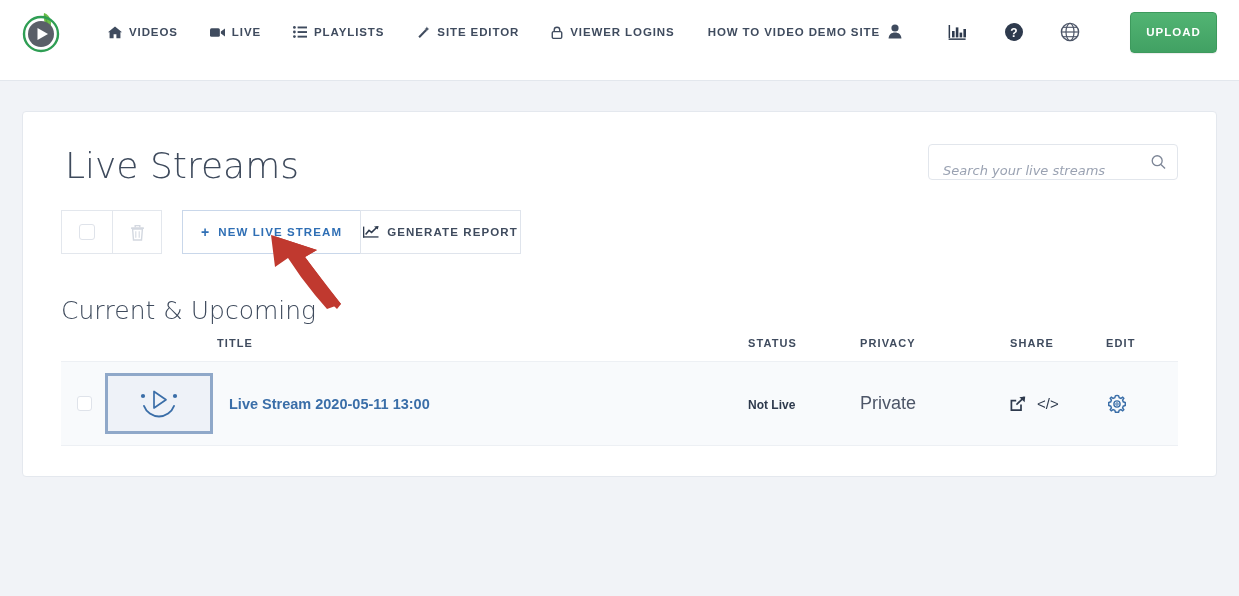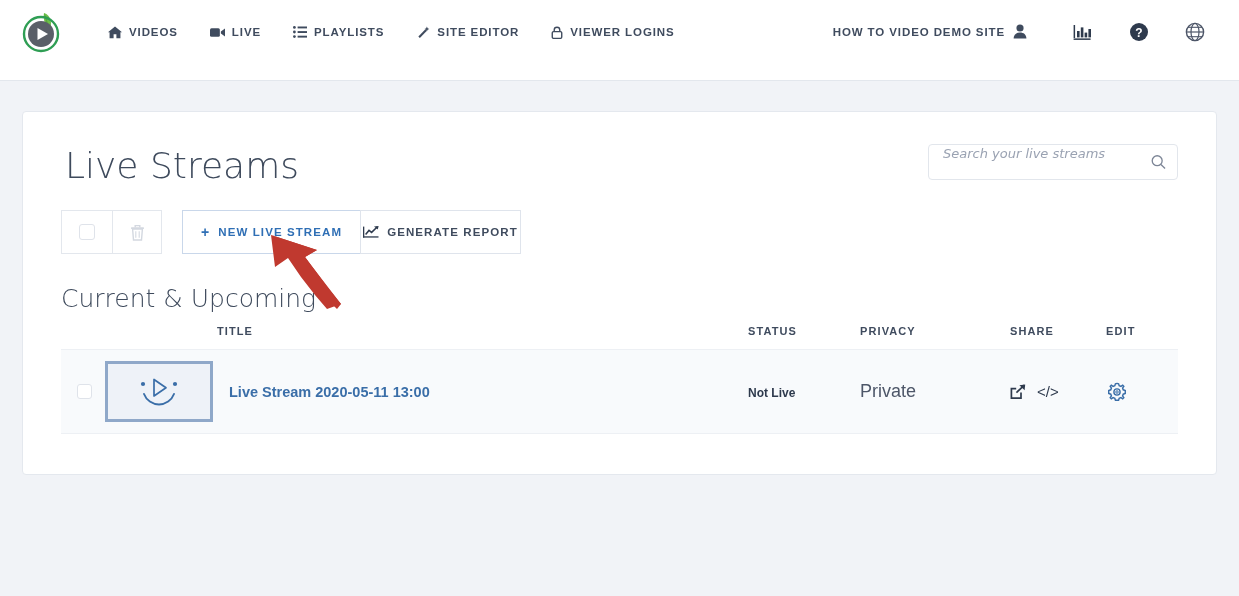--- a/index.html
+++ b/index.html
@@ -106,21 +106,21 @@
     font-size: 36px;
     line-height: 1;
     color: #3e4a5c;
     letter-spacing: 0px;
   }
   .search-box {
     position: relative;
     width: 250px; height: 36px;
     border: 1px solid #e2e6ec;
     border-radius: 4px;
-    display: flex; align-items: flex-start;
+    display: flex; align-items: flex-end;
     padding: 0 34px 0 12px;
     background: #fff;
   }
   .search-box input {
     border: none; outline: none;
     width: 100%;
     font-family: "DejaVu Sans", sans-serif;
     font-size: 13px;
     font-style: italic;
     color: #57627a;
@@ -185,21 +185,21 @@
     letter-spacing: 1.1px;
     text-transform: uppercase;
     display: flex; align-items: center; gap: 8px;
     cursor: pointer;
     white-space: nowrap;
   }
   .plus-sign { font-size: 14px; font-weight: bold; line-height: 1; }
 
   
   h2.section-title {
-    margin: 30px 0 0 0;
+    margin: 42px 0 0 0;
     font-family: "DejaVu Sans", sans-serif;
     font-weight: 300;
     font-size: 25px;
     color: #3e4a5c;
   }
 
   
   table.streams {
     width: 100%;
     border-collapse: collapse;
@@ -384,20 +384,21 @@
     <div class="hicon">
       <svg width="20" height="20" viewBox="0 0 20 20">
         <circle cx="10" cy="10" r="8.6" fill="none" stroke="#4d5668" stroke-width="1.4"></circle>
         <ellipse cx="10" cy="10" rx="4" ry="8.6" fill="none" stroke="#4d5668" stroke-width="1.2"></ellipse>
         <line x1="1.5" y1="10" x2="18.5" y2="10" stroke="#4d5668" stroke-width="1.2"></line>
         <line x1="3" y1="5.3" x2="17" y2="5.3" stroke="#4d5668" stroke-width="1.1"></line>
         <line x1="3" y1="14.7" x2="17" y2="14.7" stroke="#4d5668" stroke-width="1.1"></line>
       </svg>
     </div>
 
+    <div class="upload-btn">UPLOAD</div>
   </div>
 </div>
 
 <div class="page">
   <div class="card">
 
     <div class="card-head">
       <h1 class="page-title">Live Streams</h1>
 
       <div class="search-box">

